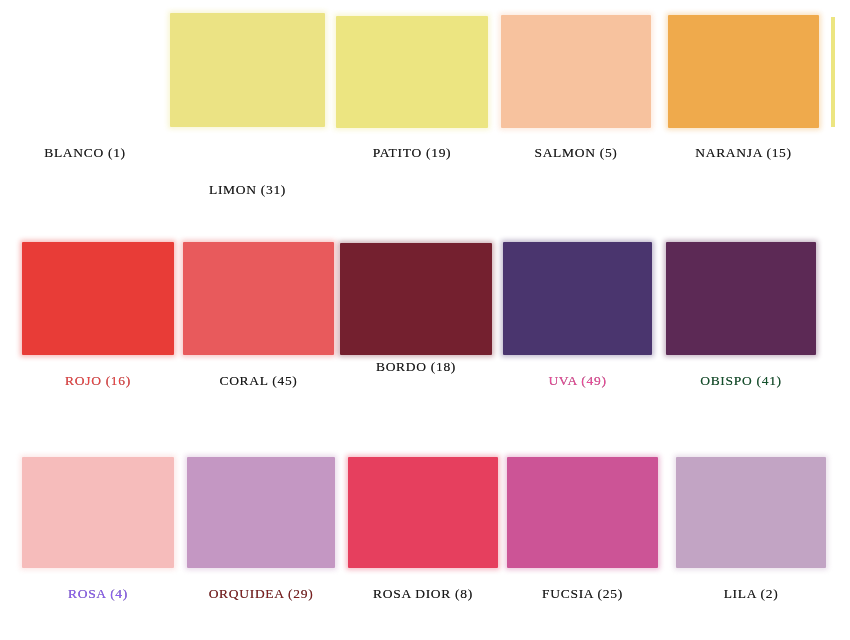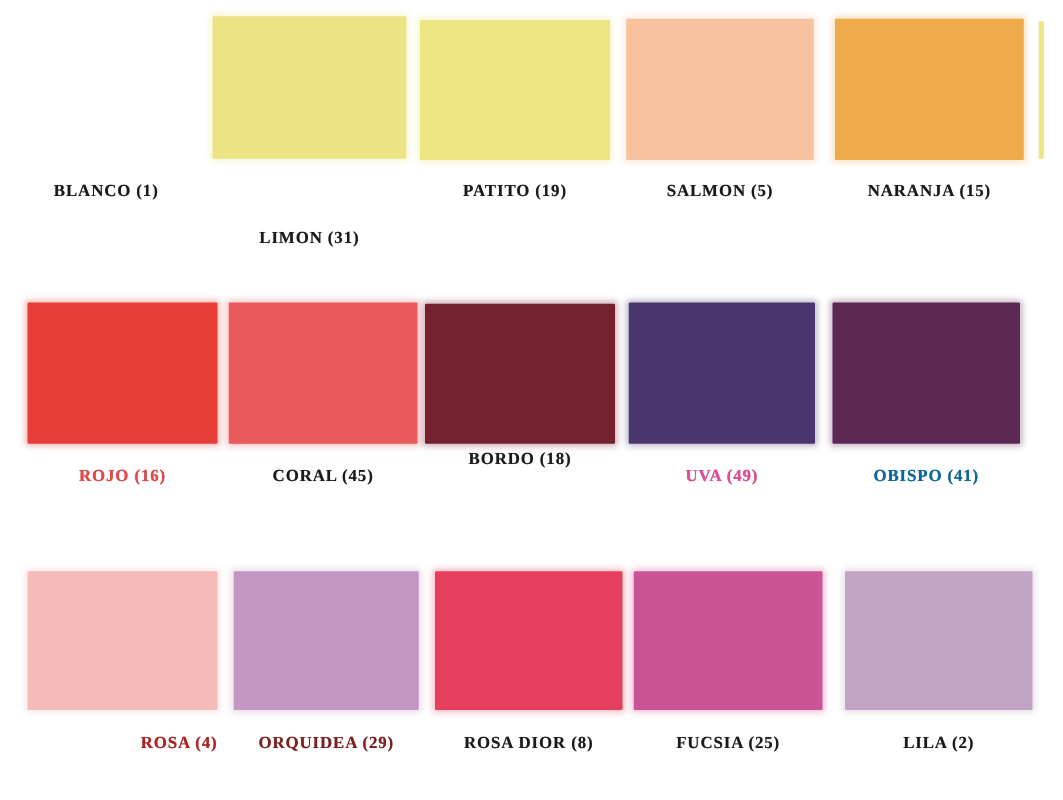--- a/index.html
+++ b/index.html
@@ -60,21 +60,21 @@
     filter: blur(2.5px);
     z-index: -1;
   }
 
   .swatch-label {
     position: absolute;
     left: 0;
     width: 100%;
     text-align: center;
     font-family: "Liberation Serif", serif;
-    font-weight: bold;
+    font-weight: normal;
     font-size: 13.5px;
     letter-spacing: 0.7px;
     color: #1a1a1a;
     white-space: nowrap;
     text-shadow: 0 0 0.6px rgba(0,0,0,0.55);
   }
 
   
   .edge-sliver {
     position: absolute;
@@ -120,27 +120,27 @@
       <div class="swatch-cell" style="left: 340px; width: 152px;">
         <div class="swatch-chip" style="left: 0px; top: 28px; width: 152px; height: 112px; background: rgb(116, 32, 47);"></div>
         <div class="swatch-label" style="top: 144px; color: rgb(26, 26, 26);">BORDO (18)</div>
       </div>
       <div class="swatch-cell" style="left: 503px; width: 149px;">
         <div class="swatch-chip" style="left: 0px; top: 27px; width: 149px; height: 113px; background: rgb(74, 53, 110);"></div>
         <div class="swatch-label" style="top: 158px; color: #ec4899;">UVA (49)</div>
       </div>
       <div class="swatch-cell" style="left: 666px; width: 150px;">
         <div class="swatch-chip" style="left: 0px; top: 27px; width: 150px; height: 113px; background: rgb(92, 41, 85);"></div>
-        <div class="swatch-label" style="top: 158px; color: #0369a1;">OBISPO (41)</div>
+        <div class="swatch-label" style="top: 158px; color: #14532d;">OBISPO (41)</div>
       </div>
     </div>
     <div class="swatch-row row-3">
       <div class="swatch-cell" style="left: 22px; width: 152px;">
         <div class="swatch-chip" style="left: 0px; top: 27px; width: 152px; height: 111px; background: rgb(246, 188, 187);"></div>
-        <div class="swatch-label" style="top: 156px; color: #b91c1c; text-align: right;">ROSA (4)</div>
+        <div class="swatch-label" style="top: 156px; color: #8b5cf6;">ROSA (4)</div>
       </div>
       <div class="swatch-cell" style="left: 187px; width: 148px;">
         <div class="swatch-chip" style="left: 0px; top: 27px; width: 148px; height: 111px; background: rgb(196, 151, 195);"></div>
         <div class="swatch-label" style="top: 156px; color: #7f1d1d;">ORQUIDEA (29)</div>
       </div>
       <div class="swatch-cell" style="left: 348px; width: 150px;">
         <div class="swatch-chip" style="left: 0px; top: 27px; width: 150px; height: 111px; background: rgb(230, 63, 94);"></div>
         <div class="swatch-label" style="top: 156px; color: rgb(26, 26, 26);">ROSA DIOR (8)</div>
       </div>
       <div class="swatch-cell" style="left: 507px; width: 151px;">

